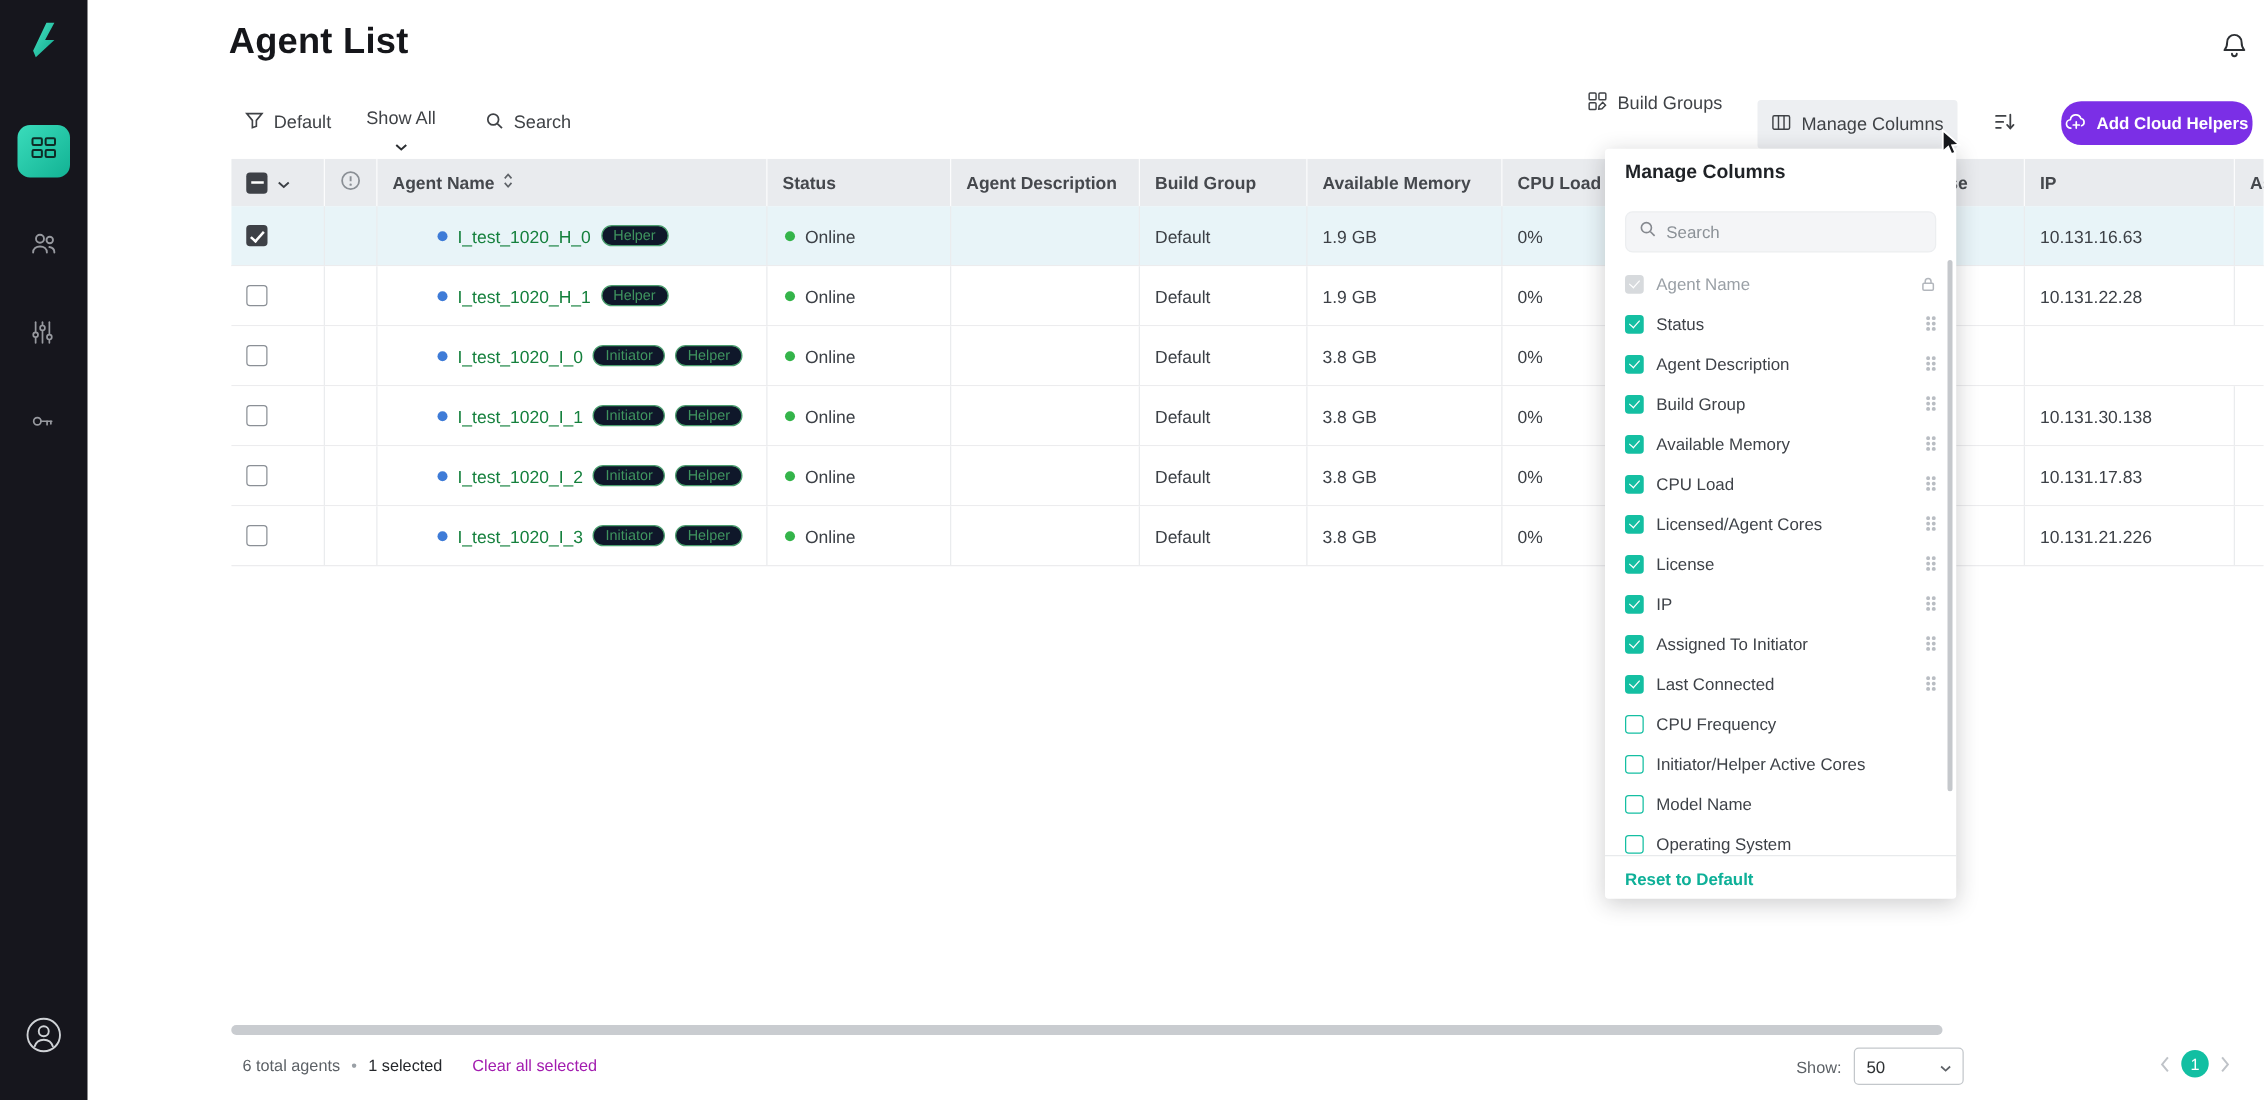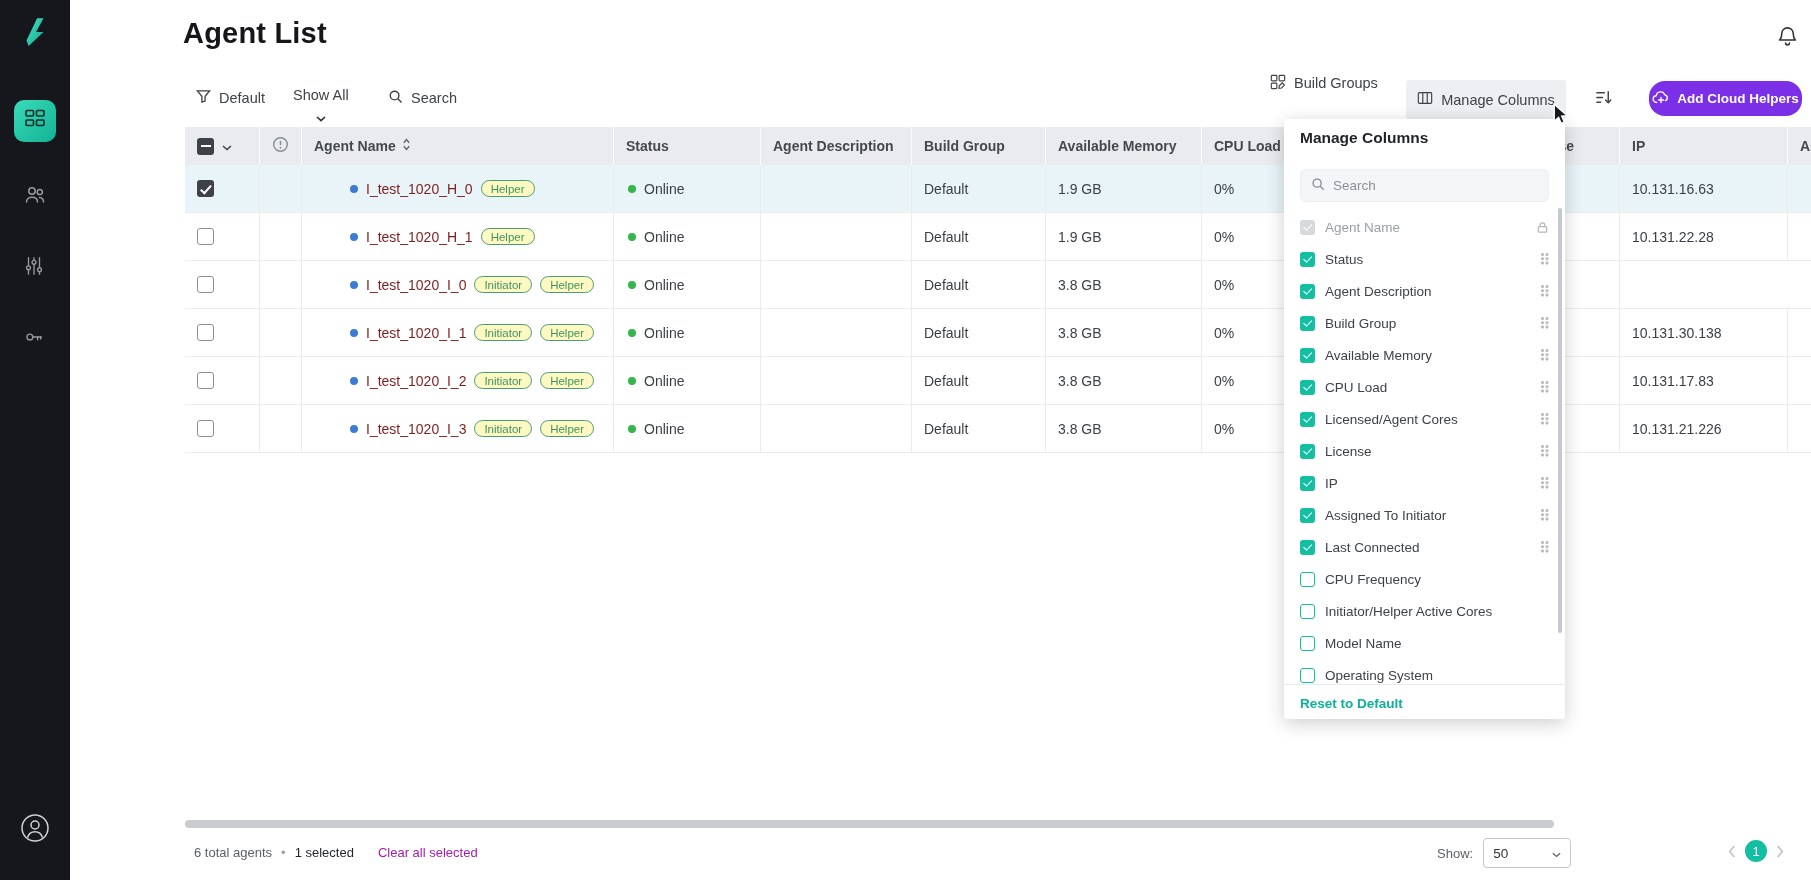--- a/index.html
+++ b/index.html
@@ -83,23 +83,23 @@
   .c-ip     { width: 168px; }
   .c-asgn   { width: 160px; border-right: none; }
   .td.c-name { padding-left: 48px; gap: 8px; }
   .td.c-status { gap: 8px; padding-left: 14px; }
   .th.c-sel { gap: 8px; }
   .th.c-name { gap: 6px; }
 
   .dot { width: 8px; height: 8px; border-radius: 50%; flex: none; }
   .dot-blue  { background: #3e7bd7; }
   .dot-green { background: #34b44a; }
-  .agent-name { color: #7f1d1d; }
+  .agent-name { color: #15803d; }
   .badge {
-    border: 1px solid #4a9e6e; color: #3f945f; background: #fef9c3;
+    border: 1px solid #4a9e6e; color: #3f945f; background: #0f172a;
     border-radius: 9px; font-size: 11.5px; padding: 1.5px 9px; flex: none;
   }
 
   
   .cb { position: relative; display: inline-block; flex: none; border-radius: 3px; }
   .cb-dark { width: 17px; height: 17px; }
   .cb-dark.checked, .cb-dark.indet { background: #3e4147; }
   .cb-dark.unchecked { background: #fff; border: 1.6px solid #8b9096; }
   .cb-dark.checked::after {
     content: ""; position: absolute; left: 5.5px; top: 2.6px; width: 4.4px; height: 8.6px;

